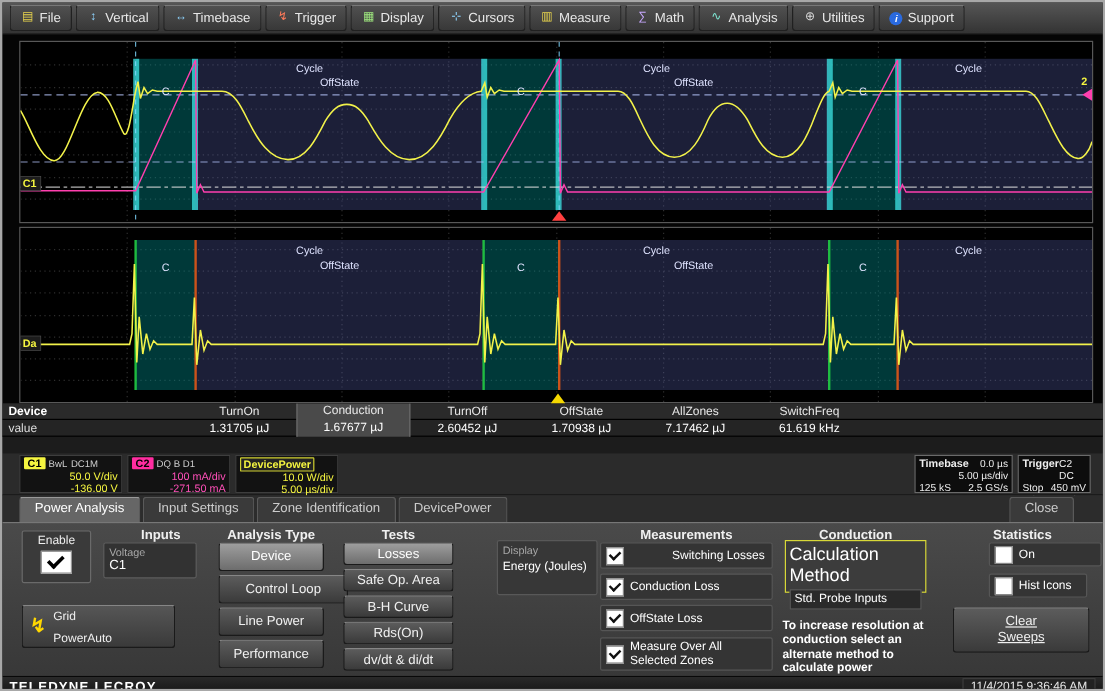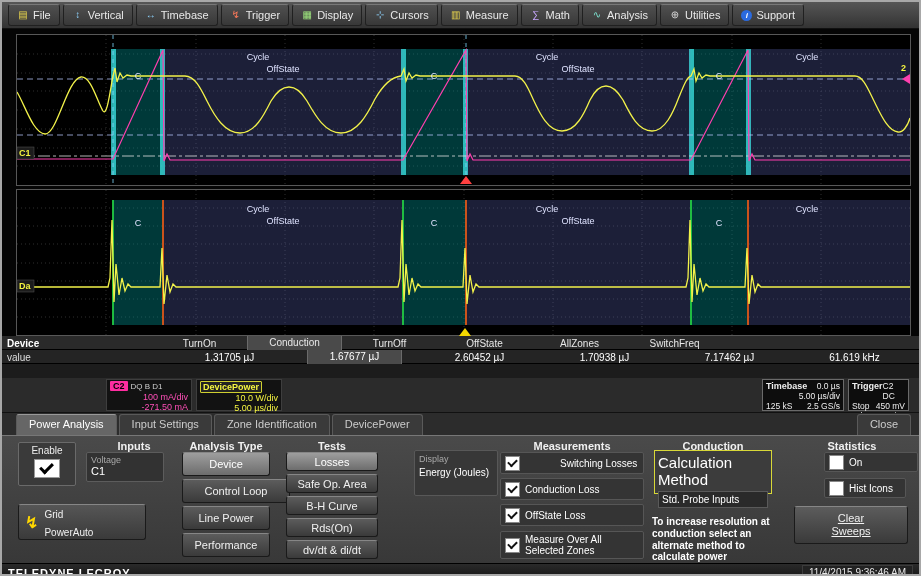--- a/index.html
+++ b/index.html
@@ -30,21 +30,21 @@
   .trc2{stroke:#ff3fae;stroke-width:1.2;fill:none;}
   .gline{stroke:#22cc44;stroke-width:2;opacity:.9;} .rline{stroke:#e05818;stroke-width:2;opacity:.9;}
   .zl{fill:#dfe3ff;font-size:9px;text-anchor:middle;font-family:"Liberation Sans",sans-serif;}
   .chiprect{fill:#1c1c1c;stroke:#555;stroke-width:.5;}
   .chiptext{fill:#f5f540;font-size:9px;font-weight:bold;font-family:"Liberation Sans",sans-serif;}
   .trig-time-marker{position:absolute;left:457px;top:299px;width:0;height:0;
     border-left:6px solid transparent;border-right:6px solid transparent;border-bottom:8px solid #f5d800;}
   
   .mtable{height:42px;background:#1c1c1c;font-size:10px;}
   .mrow{display:grid;grid-template-columns:150px repeat(6,95px) 1fr;height:14px;align-items:center;border-bottom:1px solid #000;box-sizing:border-box;}
-  .mrow.mhead{background:#2a2a2a;} .mrow.mval{background:#242424;gap:30px;} .mrow.mstat{background:#1b1b1b;}
+  .mrow.mhead{background:#2a2a2a;} .mrow.mval{background:#242424;} .mrow.mstat{background:#1b1b1b;}
   .mlabel{color:#ddd;padding-left:5px;} .mhead .mlabel{color:#fff;font-weight:bold;}
   .mcell{text-align:center;color:#e8e8e8;} .mval .mcell{color:#fff;}
   .mcell.hl{background:#4a4a4a;border-left:1px solid #6a6a6a;border-right:1px solid #6a6a6a;height:14px;line-height:14px;}
   .gcheck{display:inline-block;width:9px;height:5px;border-left:2px solid #27d83c;border-bottom:2px solid #27d83c;transform:rotate(-45deg);margin-bottom:3px;}
   
   .descrow{position:relative;height:34px;background:#2b2b2b;border-bottom:1px solid #111;}
   .dbox{position:absolute;top:1px;height:32px;background:#121212;border:1px solid #3e3e3e;
     box-sizing:border-box;font-size:9px;padding:1px 3px;line-height:10px;}
   .chip{display:inline-block;padding:0 3px;font-weight:bold;font-size:9px;border-radius:1px;}
   .chip.c1{background:#f5f540;color:#000;} .chip.c2{background:#ff2da0;color:#000;}
@@ -53,21 +53,21 @@
   .dline-r{text-align:right;} .c1txt{color:#f5f540;} .c2txt{color:#ff4fb8;}
   .sysbox{background:#0d0d0d;border:1px solid #6a6a6a;color:#eee;}
   .sysline{display:flex;justify-content:space-between;font-size:8.5px;}
   .sysline b{font-size:9px;}
   
   .dlg{position:relative;background:#3e3e3e;}
   .tabbar{height:22px;background:#2c2c2c;display:flex;align-items:flex-end;padding-left:14px;}
   .tab{padding:3px 12px 2px;background:#3a3a3a;border:1px solid #5a5a5a;border-bottom:none;
     border-radius:3px 3px 0 0;color:#ccc;font-size:11px;margin-right:2px;height:15px;}
   .tab.active{background:#666;color:#fff;border-top-color:#999;}
-  .tab.close{margin-left:auto;margin-right:8px;text-align:center;}
+  .tab.close{margin-left:auto;margin-right:24px;text-align:center;}
   .dlgbody{position:relative;height:127px;background:linear-gradient(#4a4a4a,#383838);border-top:1px solid #777;}
   .dhead{position:absolute;text-align:center;color:#f0f0f0;font-size:11px;font-weight:bold;}
   .pbtn{position:absolute;background:linear-gradient(#5c5c5c,#3a3a3a);border:1px solid #1a1a1a;
     border-top-color:#868686;border-radius:3px;color:#f0f0f0;font-size:11px;display:flex;
     align-items:center;justify-content:center;box-sizing:border-box;text-align:center;}
   .pbtn.sel{background:linear-gradient(#9e9e9e,#6d6d6d);color:#fff;}
   .field{position:absolute;background:#323232;border:1px solid #5c5c5c;border-radius:2px;
     box-sizing:border-box;padding:2px 4px;}
   .flabel{color:#a8a8a8;font-size:9px;} .fvalue{color:#fff;font-size:11px;}
   .chkrow{position:absolute;background:#343434;border:1px solid #565656;border-radius:2px;
@@ -242,20 +242,25 @@
       <div class="mcell hl">1.67677 µJ</div>
       <div class="mcell">2.60452 µJ</div>
       <div class="mcell">1.70938 µJ</div>
       <div class="mcell">7.17462 µJ</div>
       <div class="mcell">61.619 kHz</div>
       <div></div>
     </div>
   </div>
 
   <div class="descrow">
+    <div class="dbox" style="left:14px;width:86px;">
+      <div><span class="chip c1">C1</span><span class="tagtxt">BwL</span><span class="tagtxt">DC1M</span></div>
+      <div class="dline-r c1txt">50.0 V/div</div>
+      <div class="dline-r c1txt">-136.00 V</div>
+    </div>
     <div class="dbox" style="left:104px;width:86px;">
       <div><span class="chip c2">C2</span><span class="tagtxt">DQ B D1</span></div>
       <div class="dline-r c2txt">100 mA/div</div>
       <div class="dline-r c2txt">-271.50 mA</div>
     </div>
     <div class="dbox" style="left:194px;width:86px;">
       <div><span class="chip dp">DevicePower</span></div>
       <div class="dline-r c1txt">10.0 W/div</div>
       <div class="dline-r c1txt">5.00 µs/div</div>
     </div>

